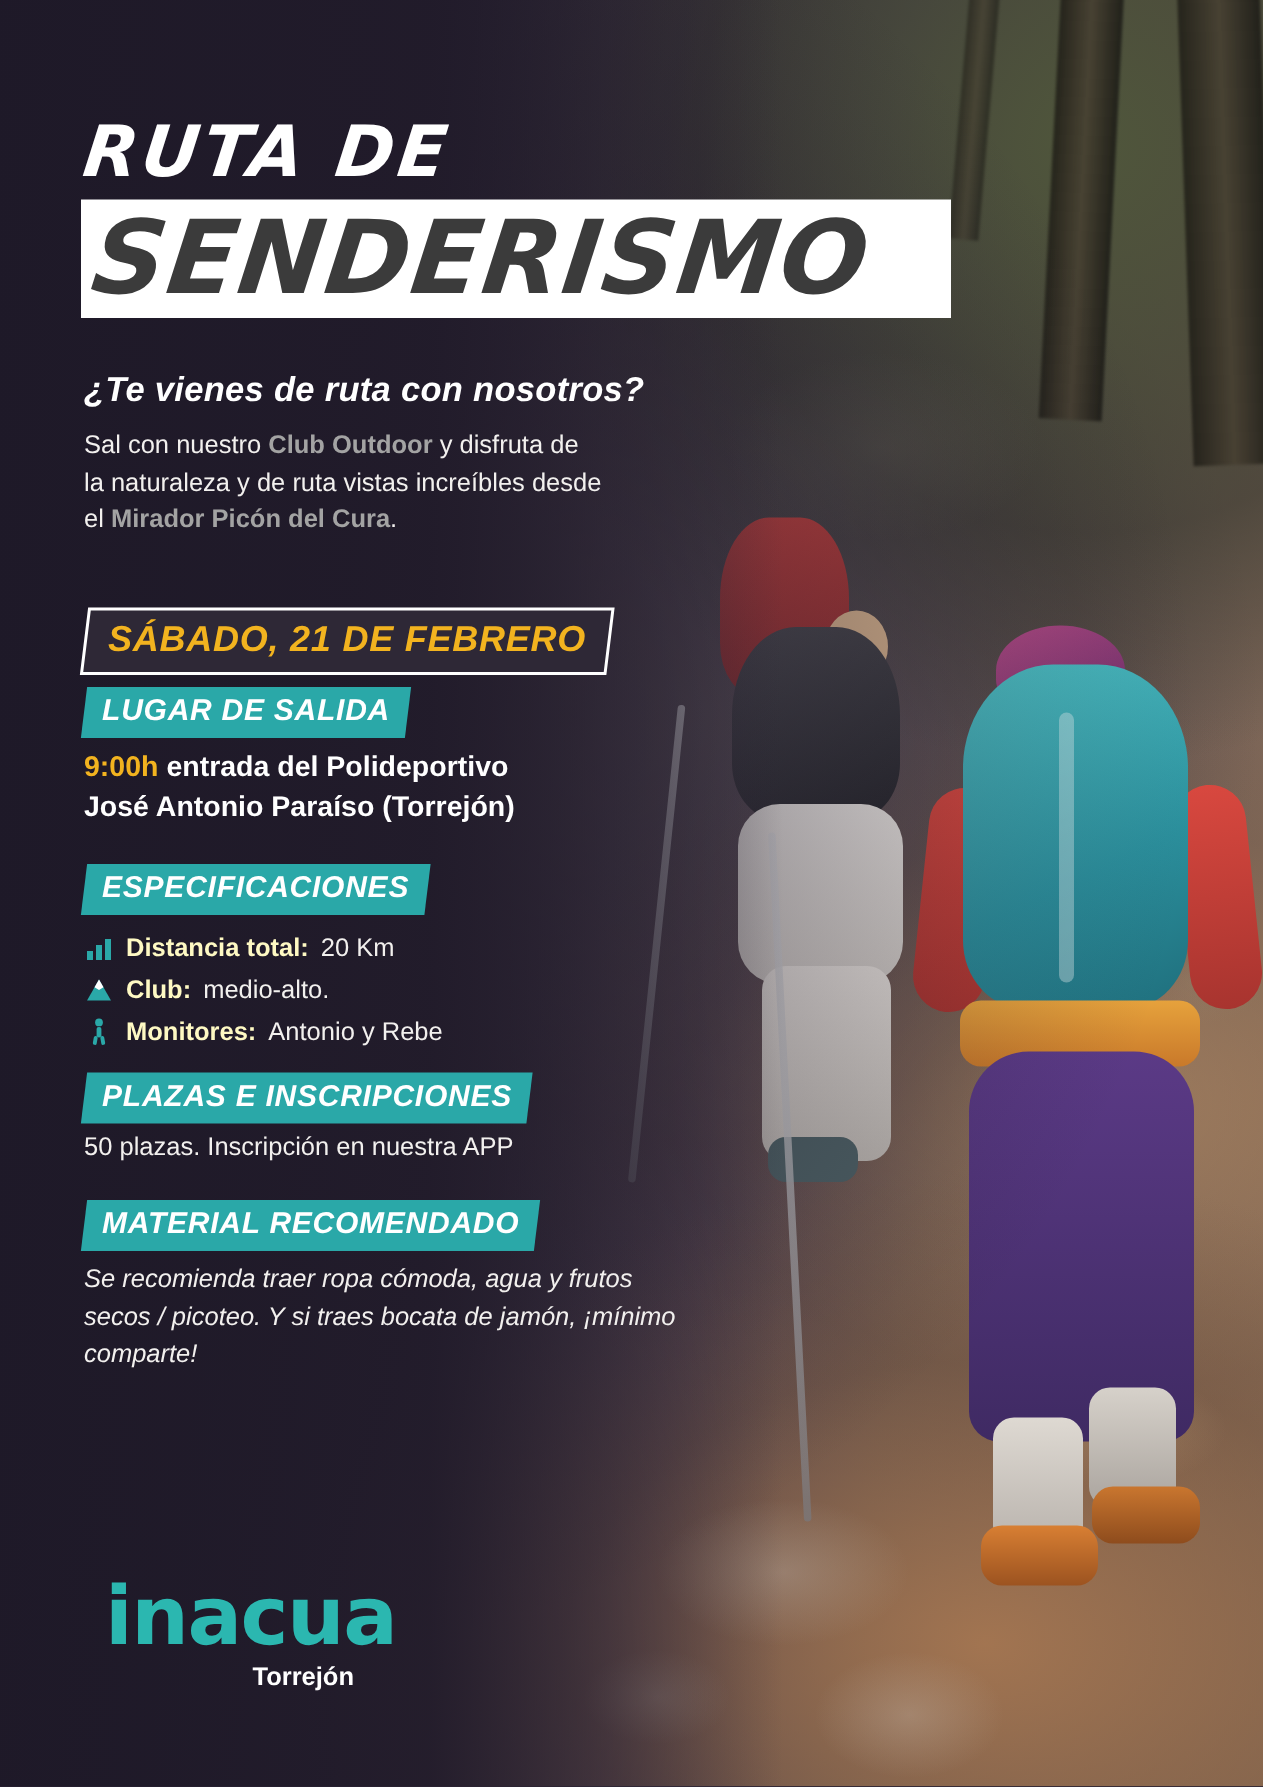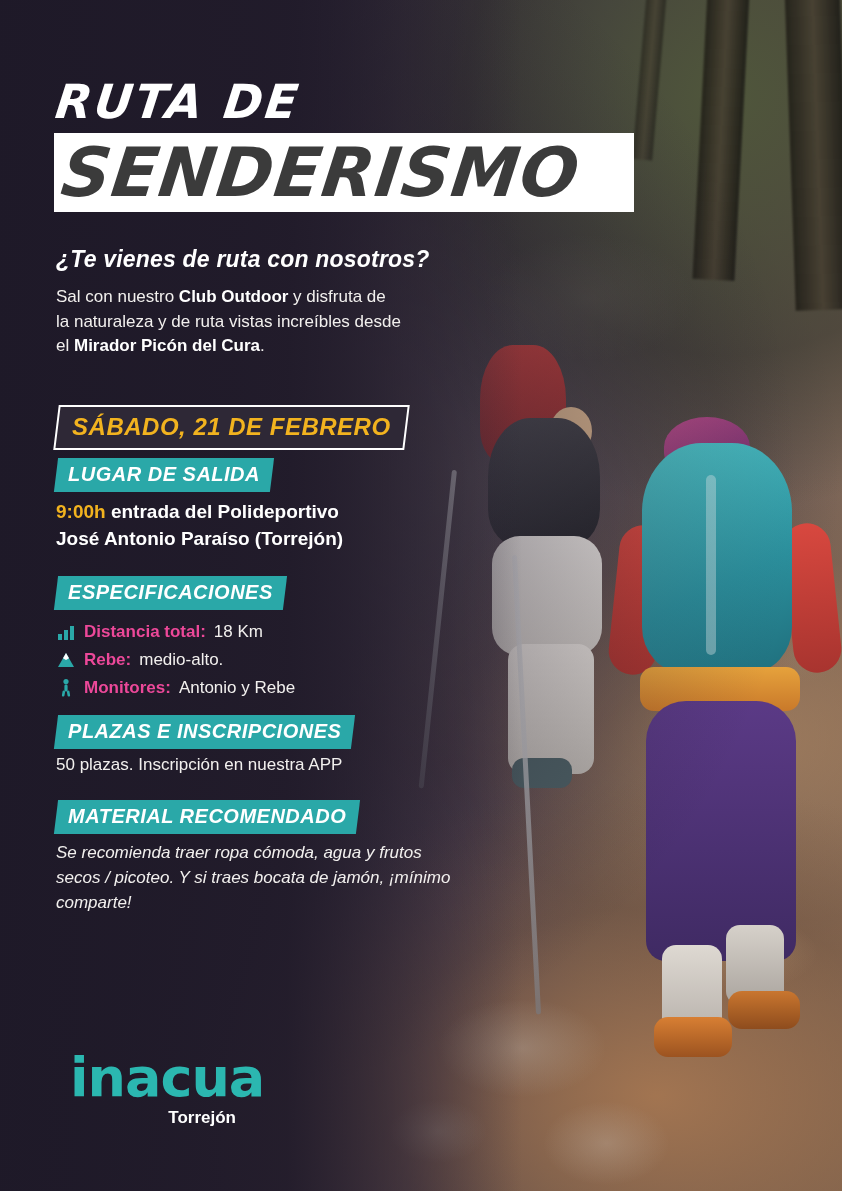--- a/index.html
+++ b/index.html
@@ -161,21 +161,21 @@
   }
 
   .intro {
     position: absolute;
     left: 56px; top: 285px;
     width: 430px;
     font-size: 17px;
     line-height: 24.5px;
     color: #f2f0ee;
   }
-  .intro b { color: #ffffff; }
+  .intro b { color: #a3a3a3; }
 
   .date-box {
     position: absolute;
     left: 56px; top: 405px;
     background: #2e2836;
     border: 2px solid #ffffff;
     padding: 6px 14px 7px 14px;
     font-size: 24px;
     font-weight: 800;
     font-style: italic;
@@ -215,21 +215,21 @@
   .lugar-text .reg { font-weight: bold; }
 
   .spec-list {
     position: absolute;
     left: 56px; top: 618px;
     font-size: 17px;
     line-height: 28px;
     color: #f2f0ee;
   }
   .spec-row { display: flex; align-items: center; gap: 8px; height: 28px; }
-  .spec-row b { color: #ec4899; }
+  .spec-row b { color: #fef9c3; }
   .spec-ico { width: 20px; height: 20px; display: inline-block; flex: 0 0 20px; }
 
   .plazas-text {
     position: absolute;
     left: 56px; top: 755px;
     font-size: 17px;
     color: #f2f0ee;
   }
   .material-text {
     position: absolute;
@@ -341,30 +341,30 @@
     <div class="spec-list">
       <div class="spec-row">
         <span class="spec-ico">
           <svg width="20" height="20" viewBox="0 0 20 20">
               <rect x="2" y="12" width="4" height="6" fill="#2aa8a8"></rect>
               <rect x="8" y="8" width="4" height="10" fill="#2aa8a8"></rect>
               <rect x="14" y="4" width="4" height="14" fill="#2aa8a8"></rect>
             </svg>
         </span>
         <b>Distancia total:</b>
-          <span> 18 Km</span>
+          <span> 20 Km</span>
       </div>
       <div class="spec-row">
         <span class="spec-ico">
           <svg width="20" height="20" viewBox="0 0 20 20">
               <polygon points="10,3 18,17 2,17" fill="#2aa8a8"></polygon>
               <polygon points="10,3 13,8.2 10,10 7,8.2" fill="#ffffff"></polygon>
             </svg>
         </span>
-        <b>Rebe:</b>
+        <b>Club:</b>
           <span> medio-alto.</span>
       </div>
       <div class="spec-row">
         <span class="spec-ico">
           <svg width="20" height="20" viewBox="0 0 20 20">
               <circle cx="10" cy="3.6" r="2.6" fill="#2aa8a8"></circle>
               <rect x="8.4" y="6.6" width="3.2" height="7" rx="1.4" fill="#2aa8a8"></rect>
               <rect x="6.2" y="12.6" width="2.6" height="6" rx="1.2" fill="#2aa8a8" transform="rotate(10 7.5 15.6)"></rect>
               <rect x="11.2" y="12.6" width="2.6" height="6" rx="1.2" fill="#2aa8a8" transform="rotate(-10 12.5 15.6)"></rect>
             </svg>

